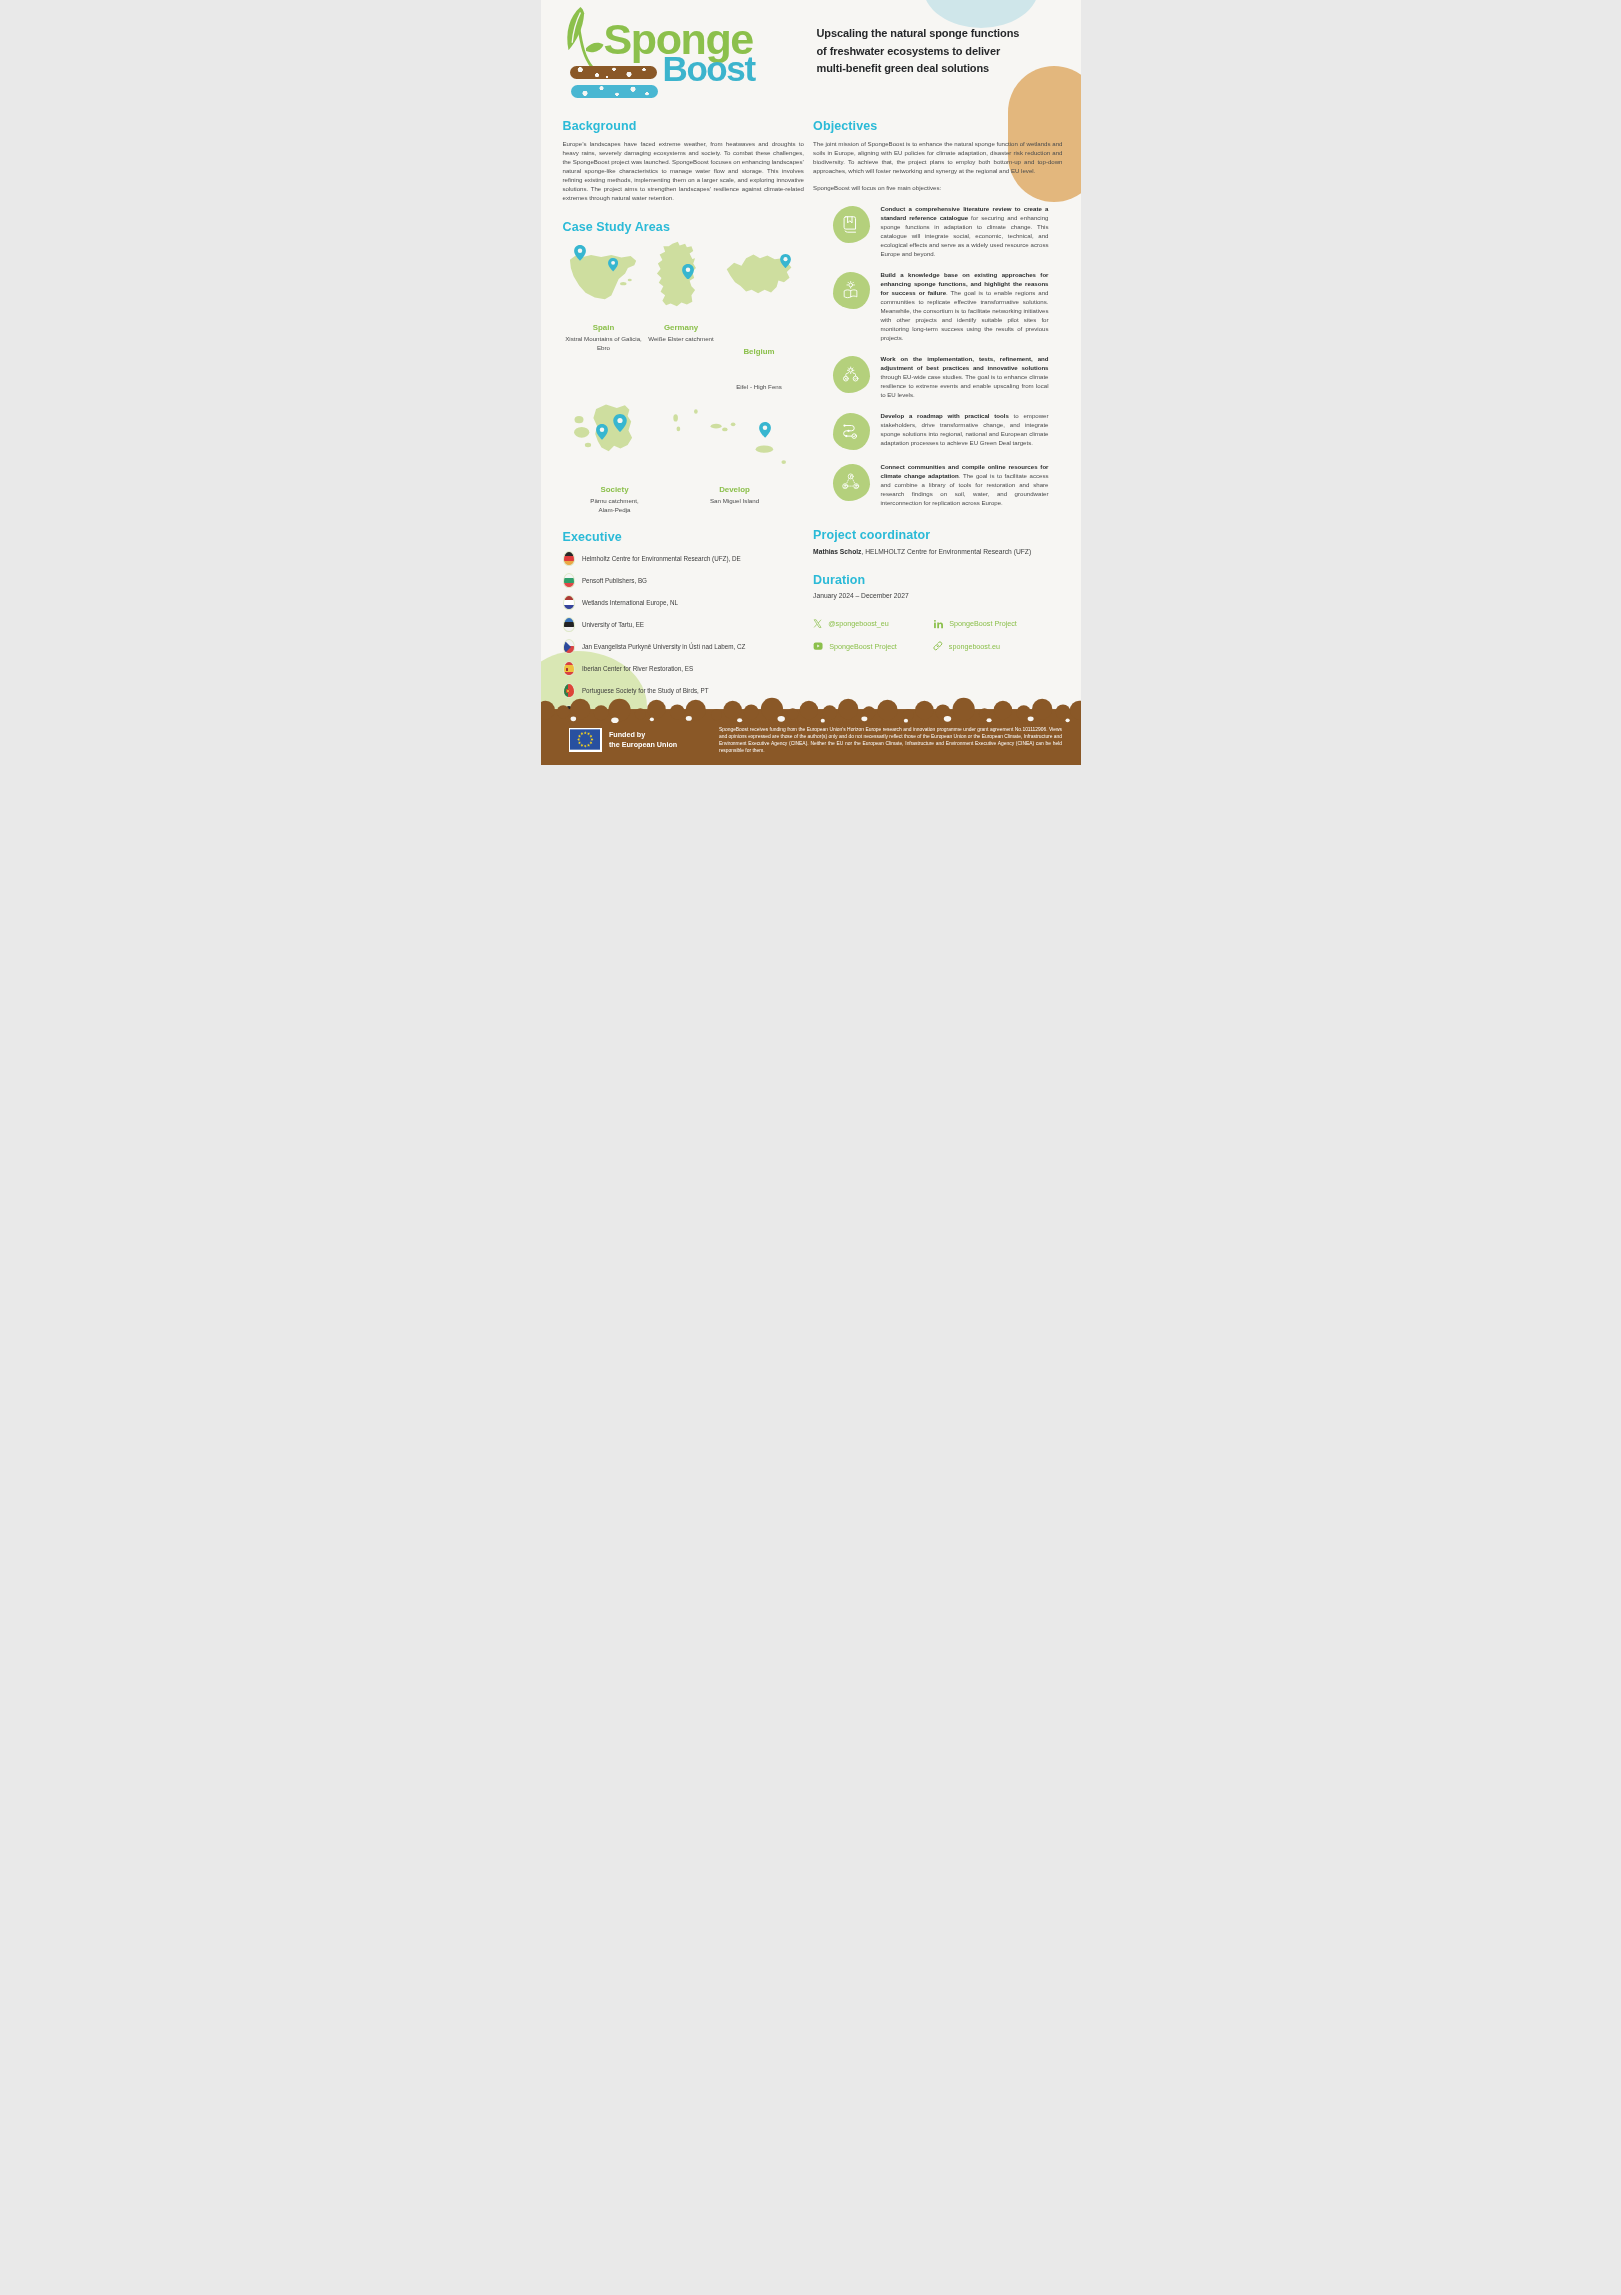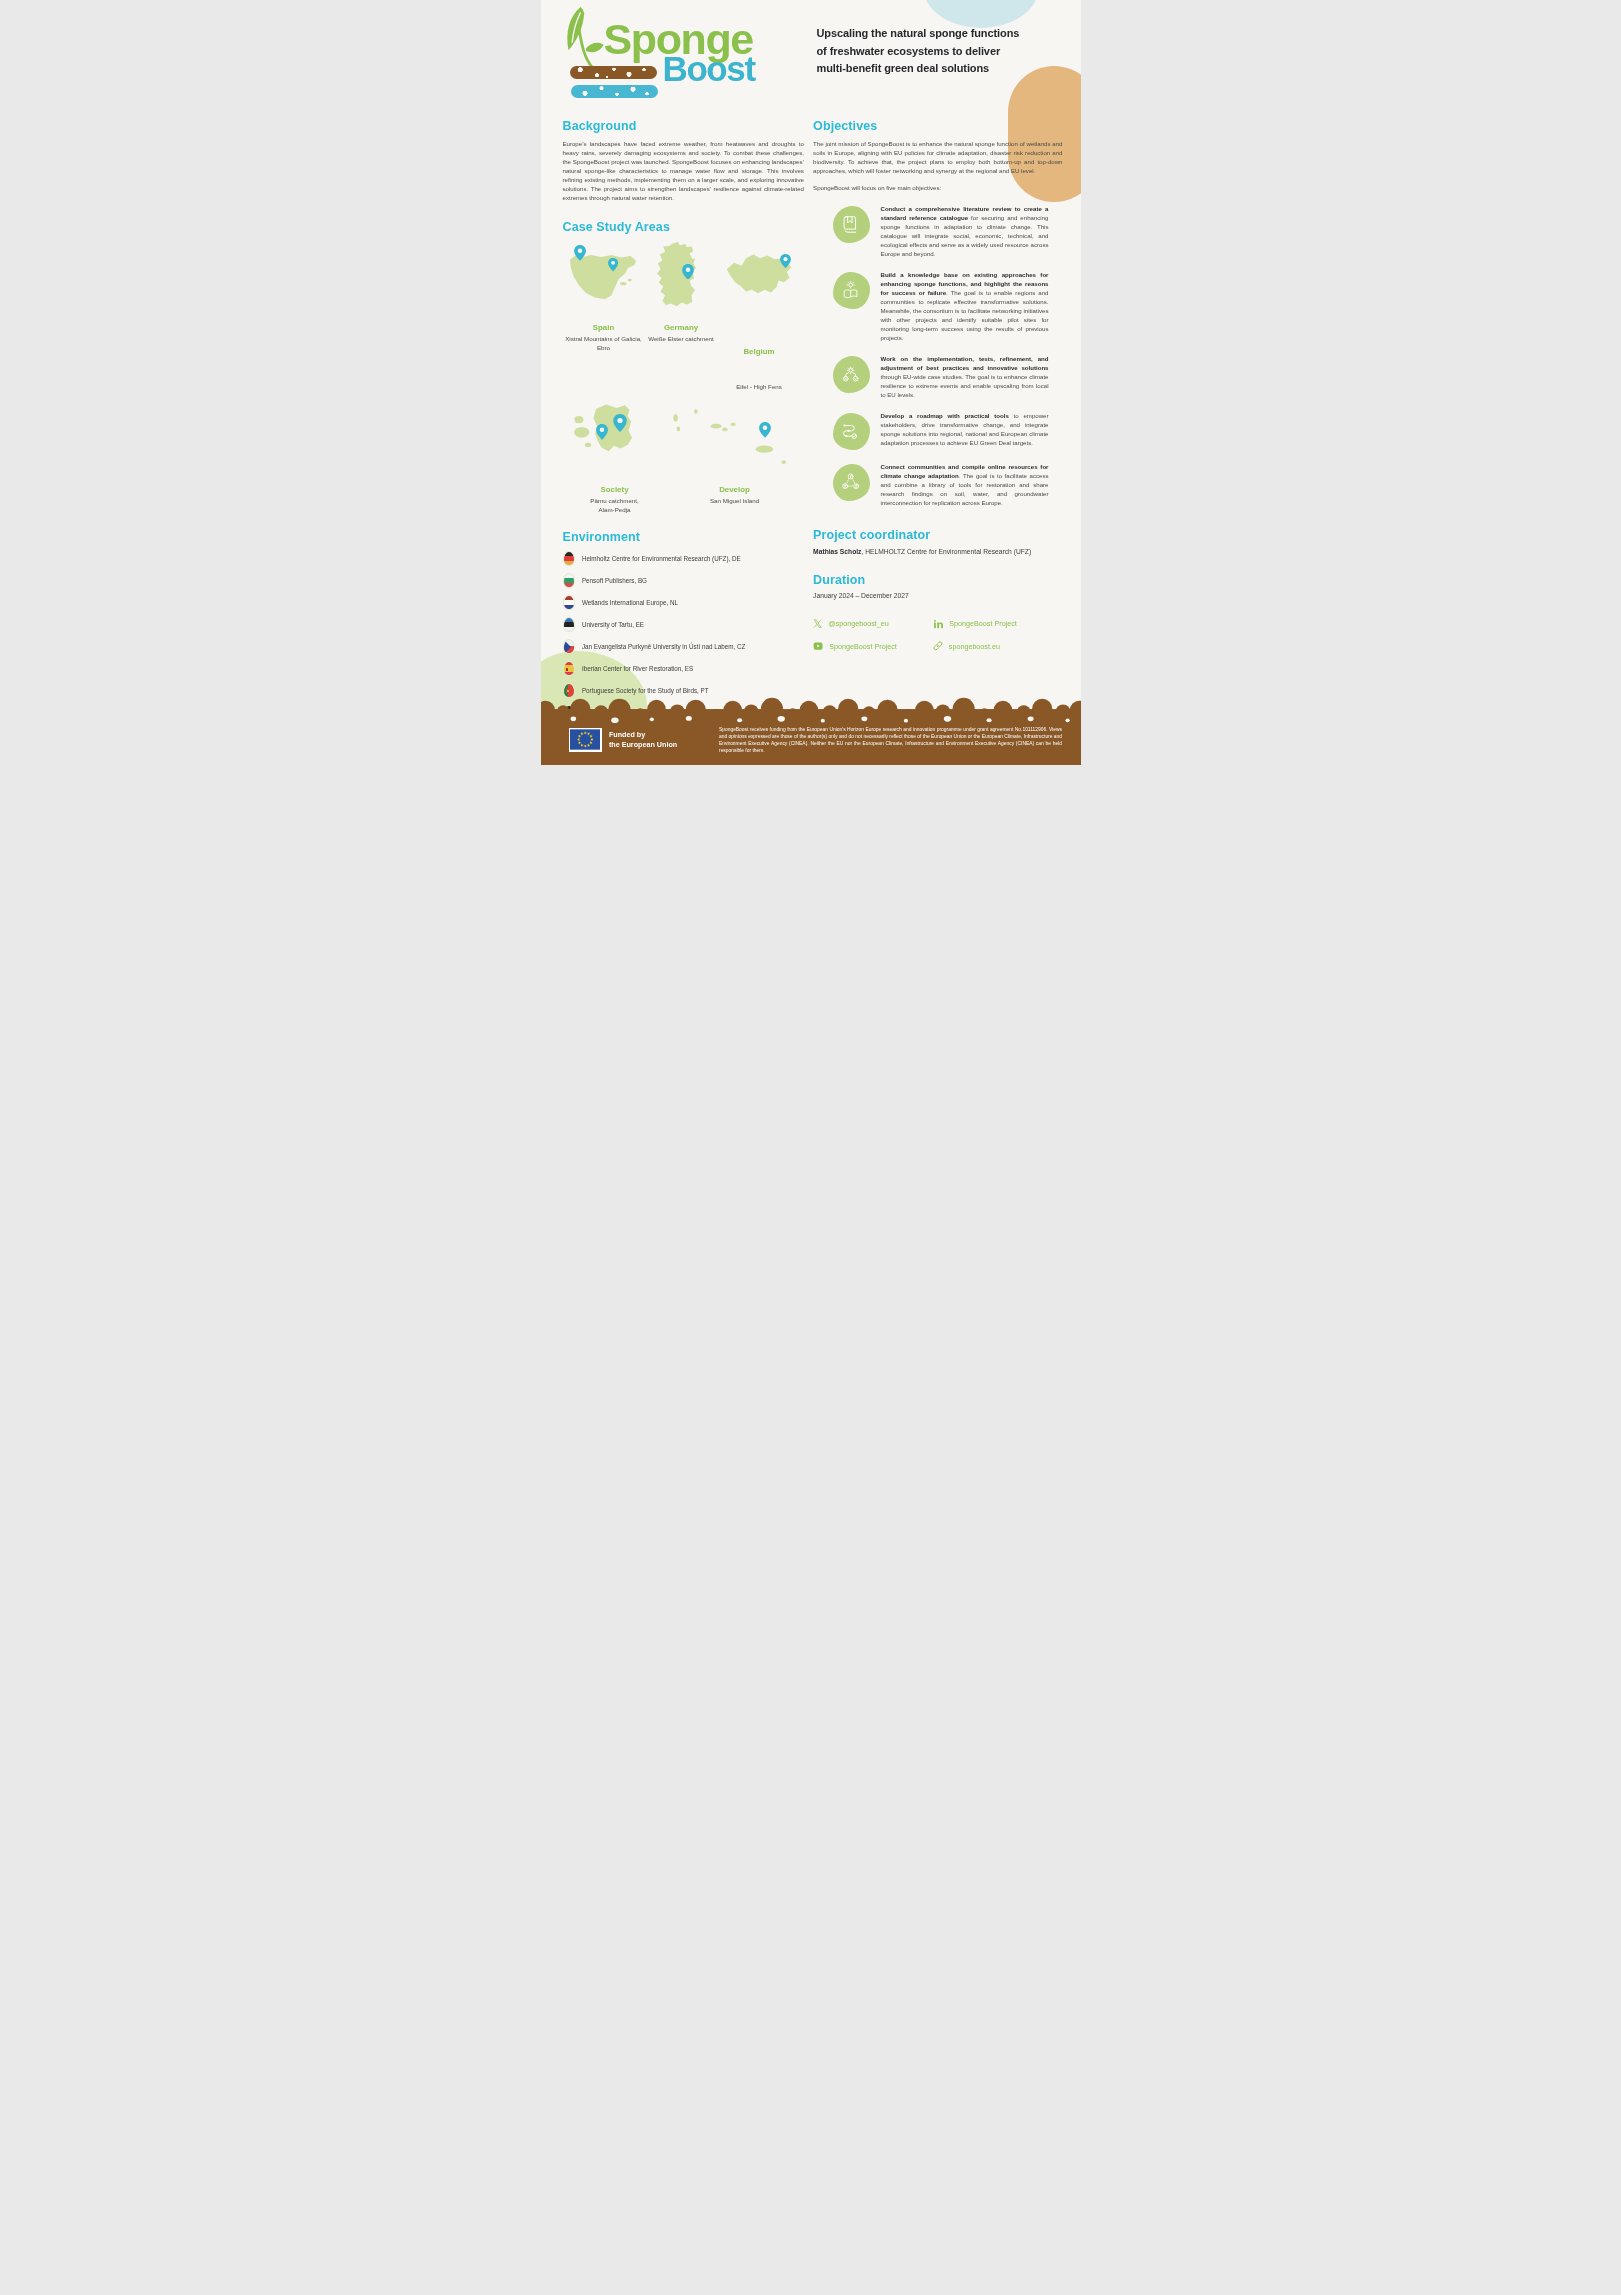--- a/index.html
+++ b/index.html
@@ -219,21 +219,21 @@
             <svg class="pin" style="left:89px;top:24px;" width="12" height="15.7" viewBox="0 0 24 32">
               <path d="M12,0 C5,0 0,5 0,12 C0,21 12,32 12,32 C12,32 24,21 24,12 C24,5 19,0 12,0 Z" fill="#37b6d0"></path>
                 <circle cx="12" cy="11.5" r="4.6" fill="#f7f6f3"></circle>
             </svg>
           </div>
           <div class="country-name">Develop</div>
           <div class="site">San Miguel Island</div>
         </div>
       </div>
 
-      <div class="h2" style="margin-top:15.7px;">Environment</div>
+      <div class="h2" style="margin-top:15.7px;">Executive</div>
 
       <div class="member">
         <span class="flag flag-de"></span>
         <span class="member-name">Helmholtz Centre for Environmental Research (UFZ), DE</span>
       </div>
       <div class="member">
         <span class="flag flag-bg"></span>
         <span class="member-name">Pensoft Publishers, BG</span>
       </div>
       <div class="member">

